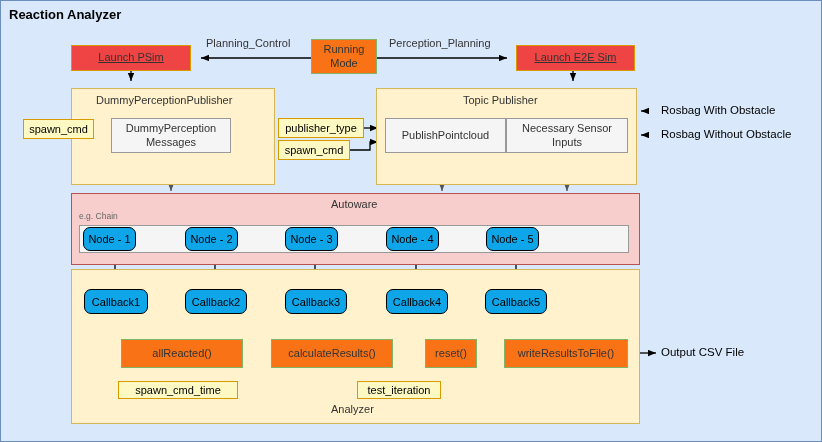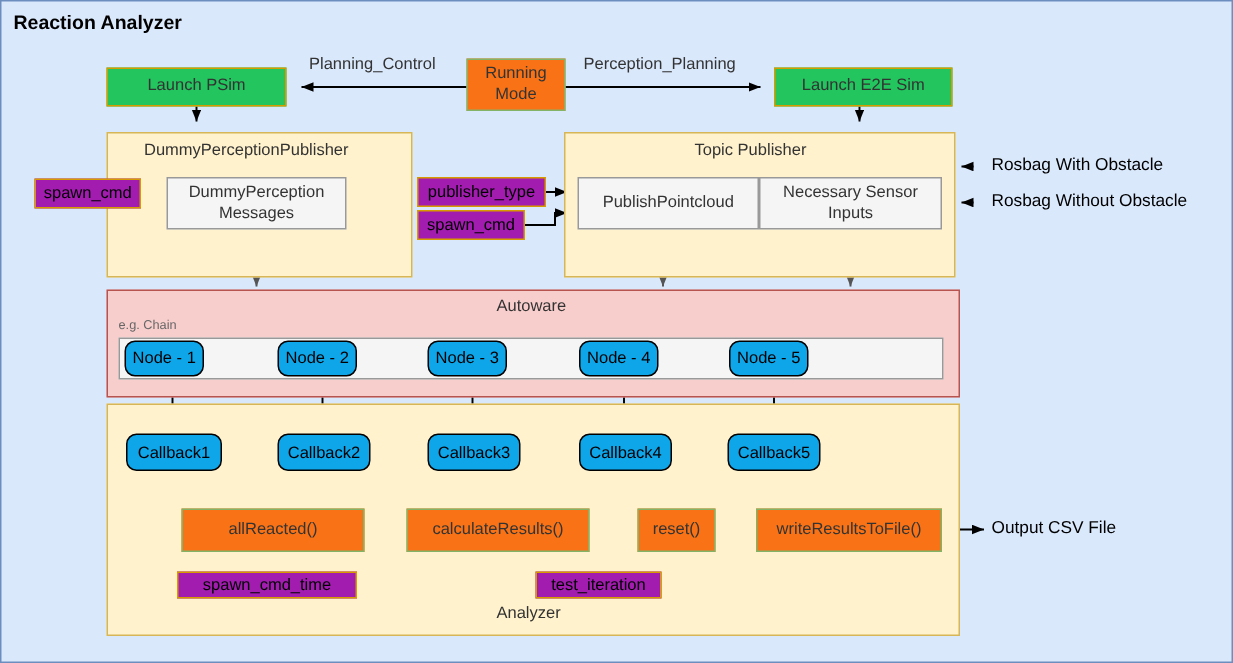--- a/index.html
+++ b/index.html
@@ -30,35 +30,35 @@
     display:flex;
     align-items:center;
     justify-content:center;
     text-align:center;
     font-size:11px;
     color:#333;
     line-height:1.25;
     white-space:pre-line;
   }
   
-  .orange{ background:#22c55e; border:1.6px solid #d79b00; }
+  .orange{ background:#ef4444; border:1.6px solid #d79b00;text-decoration:underline; }
   
   .green{ background:#f97316; border:1.2px solid #82b366; }
   
   .cont-yellow{ background:#fff2cc; border:1.6px solid #d6b656; }
   
   .cont-pink{ background:#f8cecc; border:1.6px solid #b85450; }
   
   .grey{ background:#f5f5f5; border:1.4px solid #999999; color:#333; }
   .greythin{ background:#f5f5f5; border:1px solid #999999; color:#333; }
   
   .chip{
     position:absolute;
     box-sizing:border-box;
-    background:#a21caf;
+    background:#fef9c3;
     border:1.4px solid #d79b00;
     font-size:11px;
     color:#000;
     display:flex;align-items:center;justify-content:center;
     white-space:nowrap;
     padding:0 4px;
   }
   
   .node{
     position:absolute;box-sizing:border-box;

